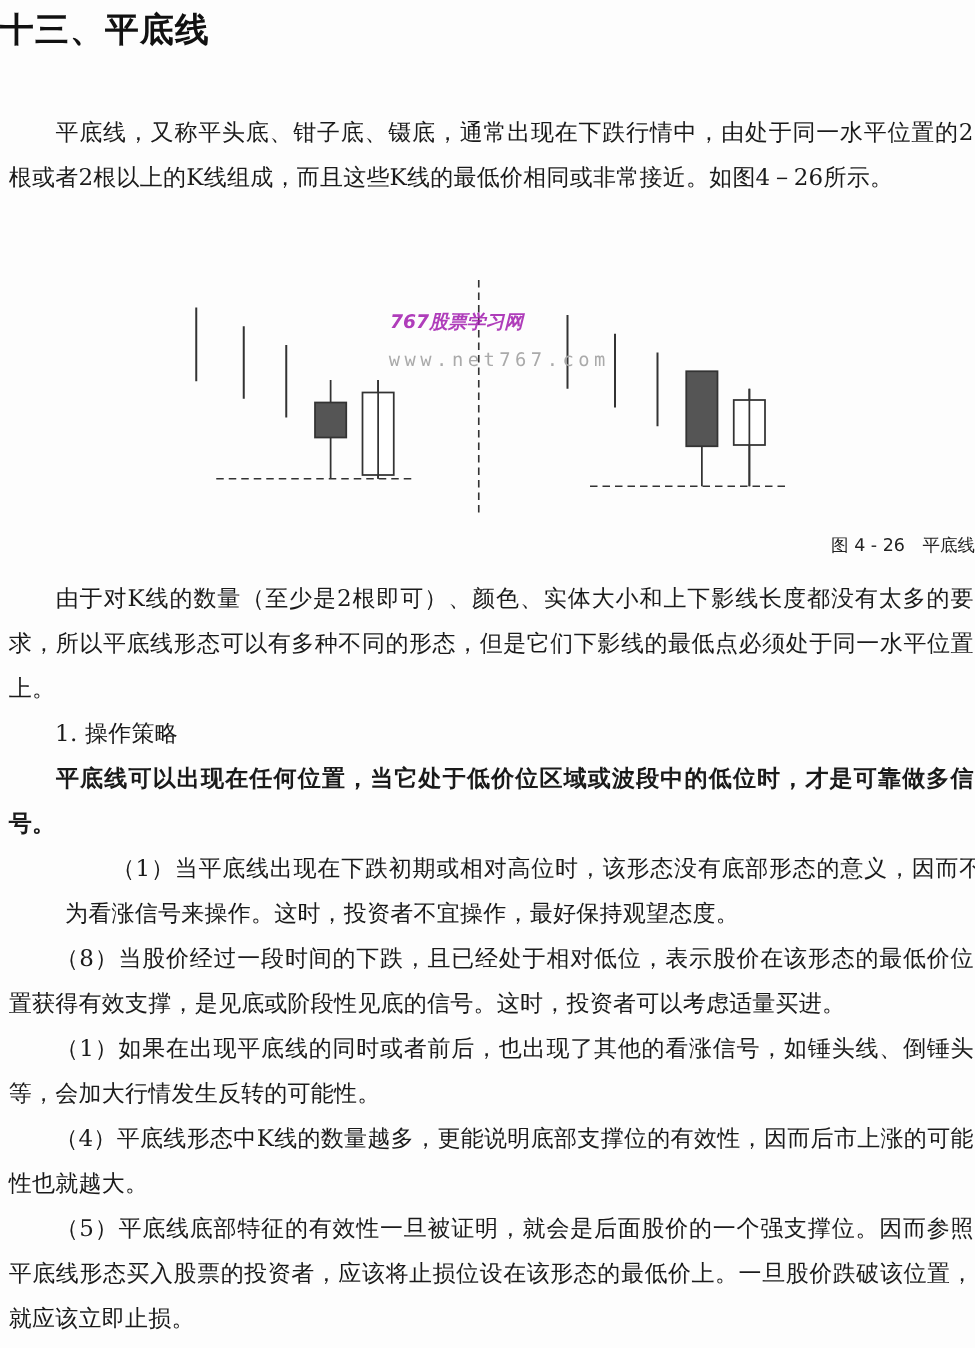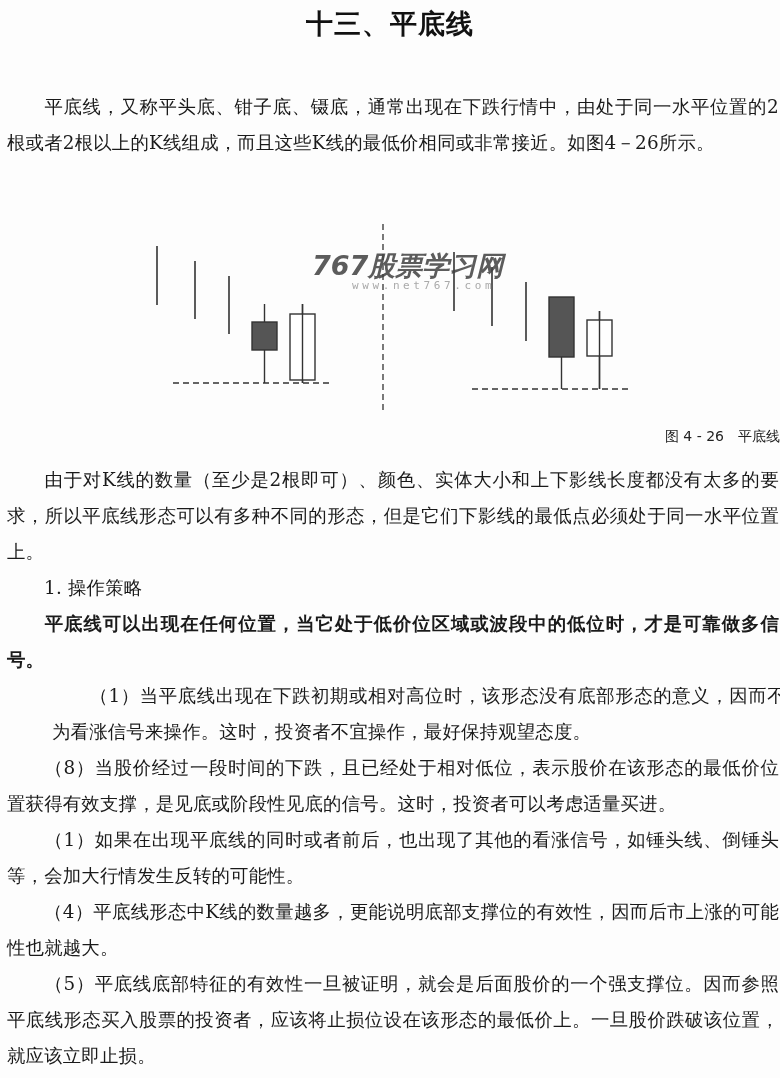--- a/index.html
+++ b/index.html
@@ -1,29 +1,29 @@
 <!DOCTYPE html>
 <html><head>
 <meta charset="utf-8">
 <style>
   html, body { margin: 0; padding: 0; background: #fdfdfd; }
   body { width: 780px; height: 1078px; position: relative; overflow: hidden;
          font-family: "DejaVu Serif", "Liberation Serif", serif; color: #1a1a1a; }
-  .title { position: absolute; top: 6px; left: 0; width: 780px; text-align: center;
+  .title { position: absolute; top: 6px; left: 0; width: 780px; text-align: left;
            font-family: "DejaVu Sans", "Liberation Sans", sans-serif; font-weight: bold;
            font-size: 27px; letter-spacing: 1px; color: #111; }
   .para { position: absolute; left: 7px; width: 772px; font-size: 18.4px; line-height: 36px;
           text-align: justify; text-align-last: left; letter-spacing: 0.2px; }
   .para .ind { display: inline-block; width: 37px; }
   .caption { position: absolute; top: 428px; left: 0; width: 780px; text-align: right;
              font-family: "DejaVu Sans", "Liberation Sans", sans-serif; font-size: 14px; color: #222; }
   .wm1 { position: absolute; left: 312px; top: 248px; font-family: "DejaVu Sans", "Liberation Sans", sans-serif;
-         font-style: italic; font-weight: bold; font-size: 27px; color: #404040; letter-spacing: 0px; opacity: 0.85; }
+         font-style: italic; font-weight: bold; font-size: 15px; color: #a21caf; letter-spacing: 0px; opacity: 0.85; }
   .wm2 { position: absolute; left: 311px; top: 279px; font-family: "DejaVu Sans Mono", "Liberation Mono", monospace;
-         font-size: 11px; color: #aaa; letter-spacing: 3.6px; margin-left: 41px; }
+         font-size: 15px; color: #aaa; letter-spacing: 3.6px; }
 </style>
 </head>
 <body>
 
 <div class="title">十三、平底线</div>
 
 <div class="para" style="top:89px;"><span class="ind"></span><span>平底线，又称平头底、钳子底、镊底，通常出现在下跌行情中，由处于同一水平位置的2根或者2根以上的K线组成，而且这些K线的最低价相同或非常接近。如图4－26所示。</span></div>
 
 <svg width="780" height="460" style="position:absolute;left:0;top:0;">
   <g id="fig-layer" stroke="#333" stroke-width="1.5" fill="none">

